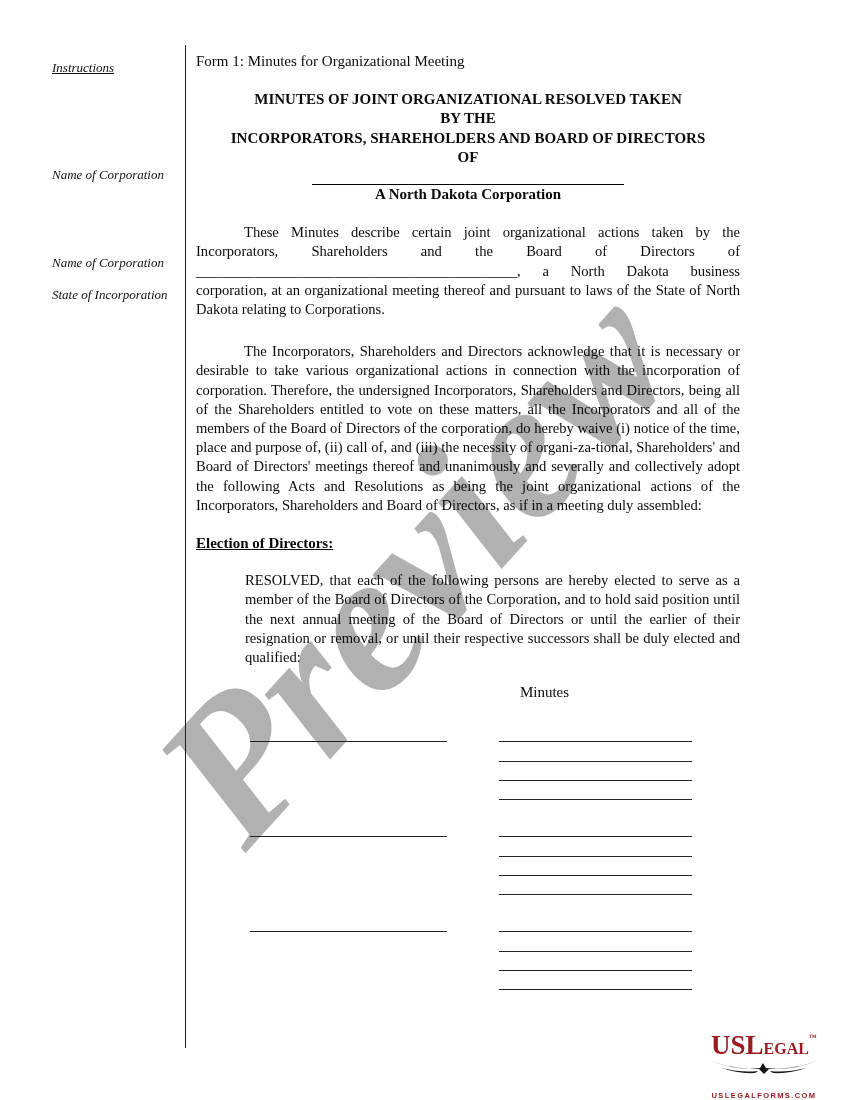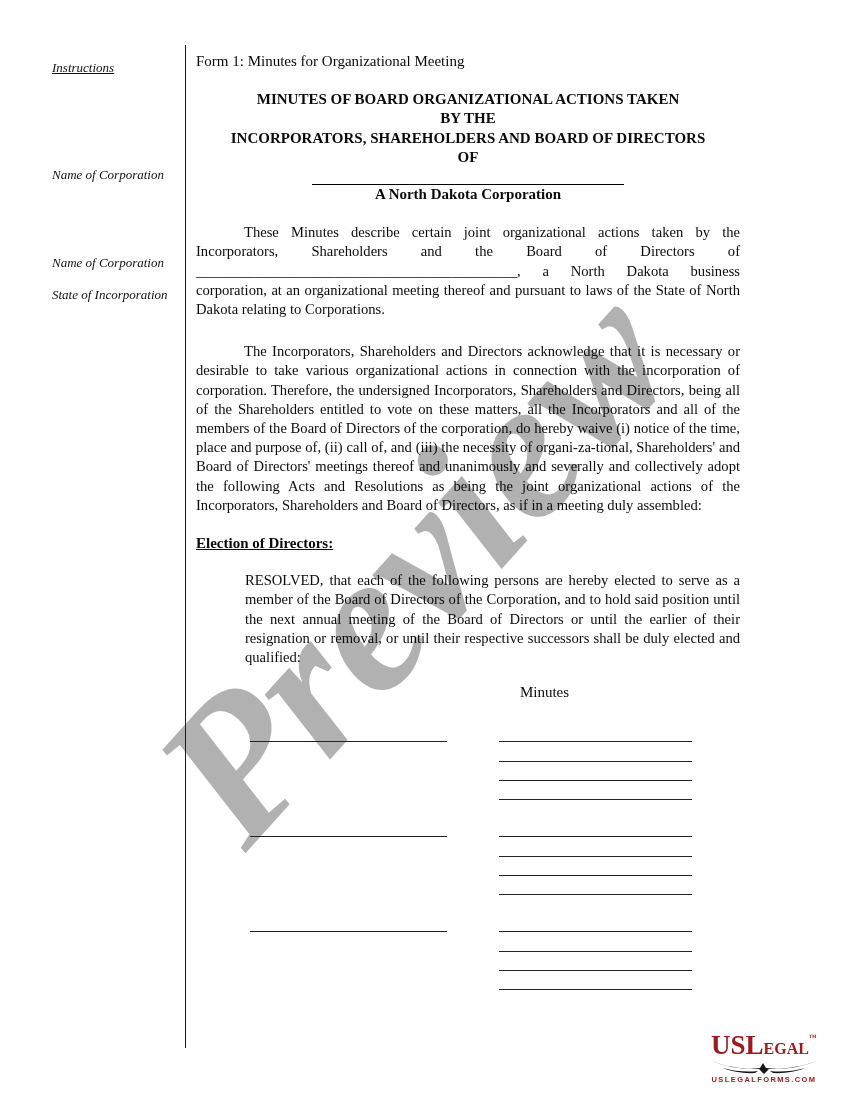--- a/index.html
+++ b/index.html
@@ -62,21 +62,21 @@
     color:#9b1c20; line-height:24px; white-space:nowrap;
   }
   .logo-us { font-size:27px; }
   .logo-l { font-size:27px; }
   .logo-egal { font-size:16px; }
   .logo-tm { font-size:8px; vertical-align:14px; }
   .logo-eagle { display:block; margin:-2px auto 0 auto; }
   .logo-site {
     font-family:"Liberation Sans", sans-serif;
     font-size:7.5px; font-weight:bold; letter-spacing:1.4px;
-    color:#9b1c20; margin-top:1px; white-space:nowrap;
+    color:#9b1c20; margin-top:17px; white-space:nowrap;
   }
 </style>
 </head>
 <body>
 
 <div class="page">
 
   <div class="watermark">Preview</div>
 
   <div class="margin-note" style="top:60px;text-decoration:underline;">Instructions</div>
@@ -84,21 +84,21 @@
   <div class="margin-note" style="top:255px;">Name of Corporation</div>
   <div class="margin-note" style="top:287px;">State of Incorporation</div>
 
   <div class="vline"></div>
 
   <div class="main">
 
     <div class="form-header">Form 1: Minutes for Organizational Meeting</div>
 
     <div class="doc-title">
-      <div>MINUTES OF BOARD ORGANIZATIONAL ACTIONS TAKEN</div>
+      <div>MINUTES OF JOINT ORGANIZATIONAL RESOLVED TAKEN</div>
       <div>BY THE</div>
       <div>INCORPORATORS, SHAREHOLDERS AND BOARD OF DIRECTORS</div>
       <div>OF</div>
     </div>
 
     <div class="corp-blank"></div>
     <div class="corp-subtitle">A North Dakota Corporation</div>
 
     <p class="para para1">These Minutes describe certain joint organizational actions taken by the Incorporators, Shareholders and the Board of Directors of ____________________________________________, a North Dakota business corporation, at an organizational meeting thereof and pursuant to laws of the State of North Dakota relating to Corporations.</p>
 

